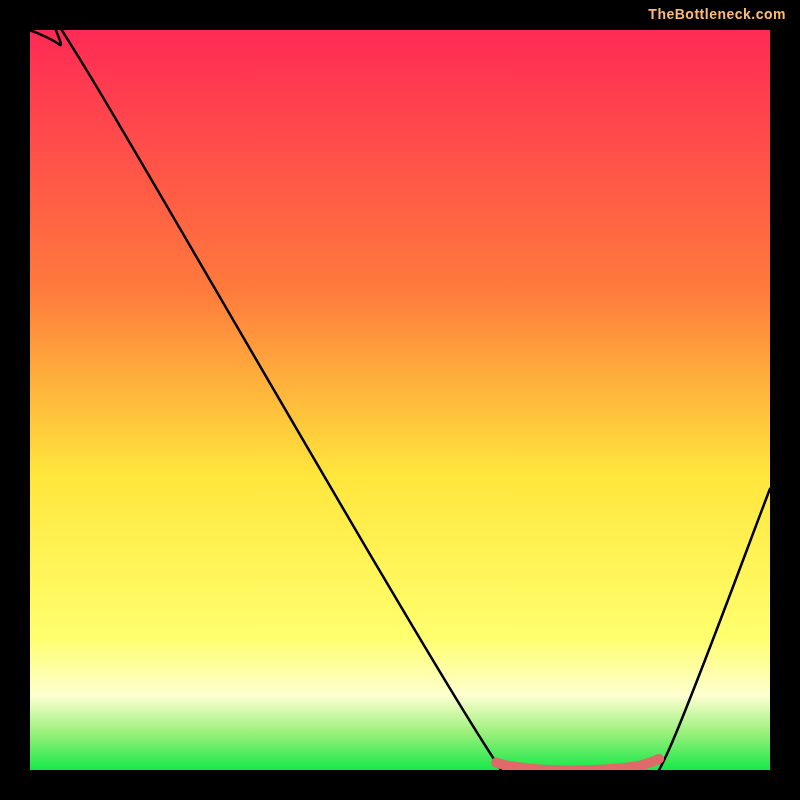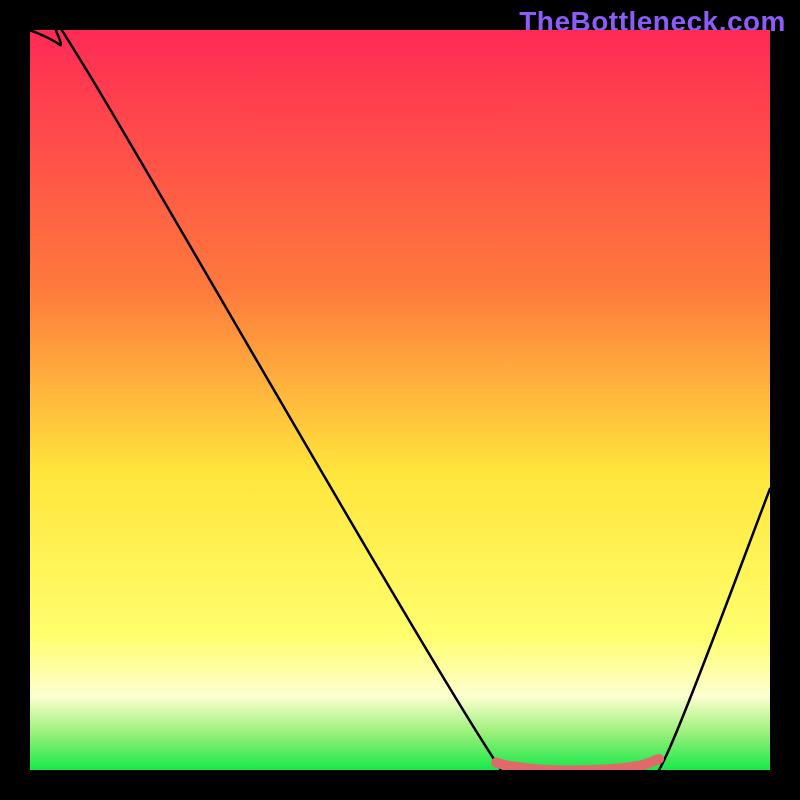--- a/index.html
+++ b/index.html
@@ -39,23 +39,23 @@
     left: 0;
     top: 0;
     width: 100%;
     height: 100%;
   }
   .watermark {
     position: absolute;
     top: 6px;
     right: 14px;
     font-family: Arial, Helvetica, sans-serif;
-    font-size: 28px;
+    font-size: 14px;
     font-weight: 600;
-    color: #8b5cf6;
+    color: #fdba74;
     letter-spacing: 0.5px;
     user-select: none;
   }
 </style>
 </head>
 <body>
 
 <div class="frame">
   <div class="watermark">TheBottleneck.com</div>
   <div class="plot">

